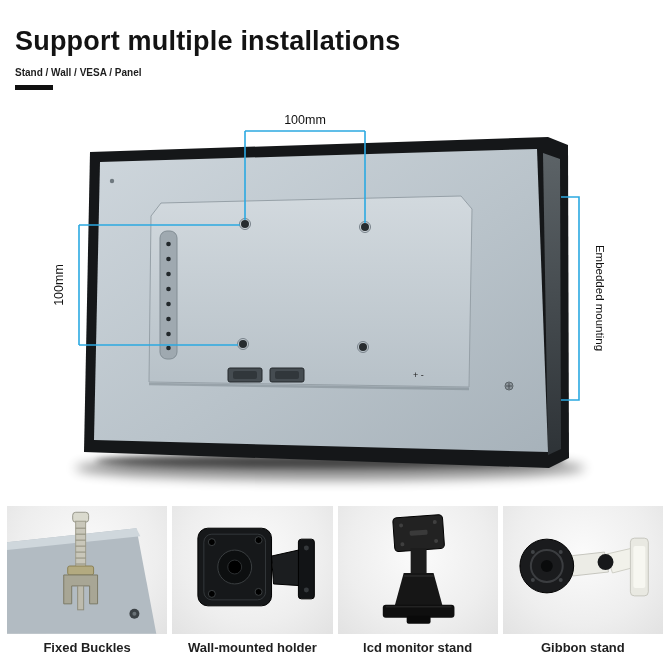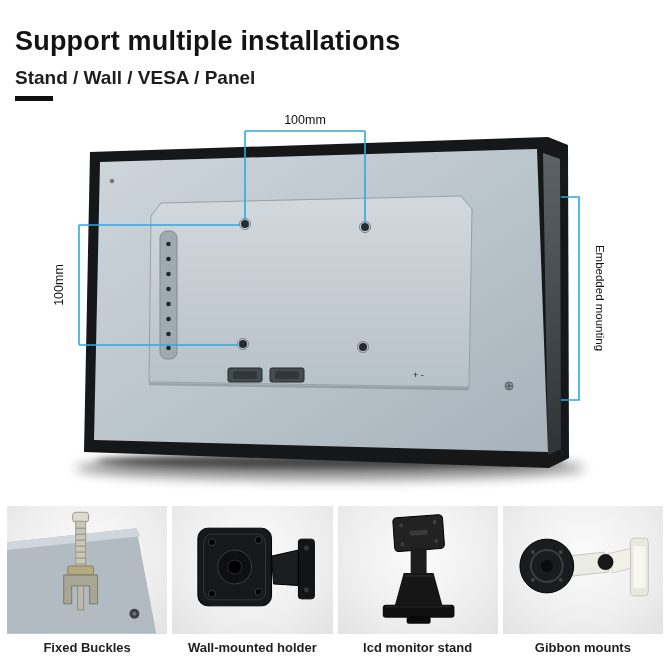--- a/index.html
+++ b/index.html
@@ -4,21 +4,21 @@
 <style>
   html,body{margin:0;padding:0;background:#ffffff;}
   .stage{
     position:relative;width:670px;height:666px;background:#ffffff;overflow:hidden;
     font-family:"Liberation Sans", sans-serif;color:#141414;
   }
   svg{display:block;}
   
   .hdr{position:absolute;left:15px;top:26px;z-index:3;}
   .hdr h1{margin:0;font-size:27px;font-weight:800;letter-spacing:.2px;color:#131313;}
-  .hdr h2{margin:10px 0 0 0;font-size:19px;font-weight:700;color:#1d1d1d;}
+  .hdr h2{margin:10px 0 0 0;font-size:10px;font-weight:700;color:#1d1d1d;}
   .hdr .bar{width:38px;height:5px;background:#101010;margin-top:7px;}
   
   .diagram{position:absolute;left:0;top:0;z-index:1;}
   
   .products{position:absolute;left:0;top:506px;width:670px;display:flex;gap:5px;padding:0 7px;box-sizing:border-box;z-index:2;}
   .card{flex:1;min-width:0;}
   .thumb{
     height:128px;
     background:radial-gradient(ellipse at 50% 38%, #fbfbfb 0%, #eeeeee 62%, #e2e2e2 100%);
     overflow:hidden;
@@ -218,18 +218,18 @@
             <circle cx="103" cy="56" r="8" fill="#17181a"></circle>
             <circle cx="44" cy="60" r="27" fill="#1a1b1d" stroke="#000"></circle>
             <circle cx="44" cy="60" r="16" fill="none" stroke="#3b3d40" stroke-width="2"></circle>
             <circle cx="44" cy="60" r="6" fill="#0a0b0c"></circle>
             <circle cx="30" cy="46" r="2" fill="#404346"></circle>
             <circle cx="58" cy="46" r="2" fill="#404346"></circle>
             <circle cx="30" cy="74" r="2" fill="#404346"></circle>
             <circle cx="58" cy="74" r="2" fill="#404346"></circle>
           </svg>
         </div>
-        <figcaption>Gibbon mounts</figcaption>
+        <figcaption>Gibbon stand</figcaption>
       </figure>
     </div>
 
   </div>
 </div>
 
 </body></html>

